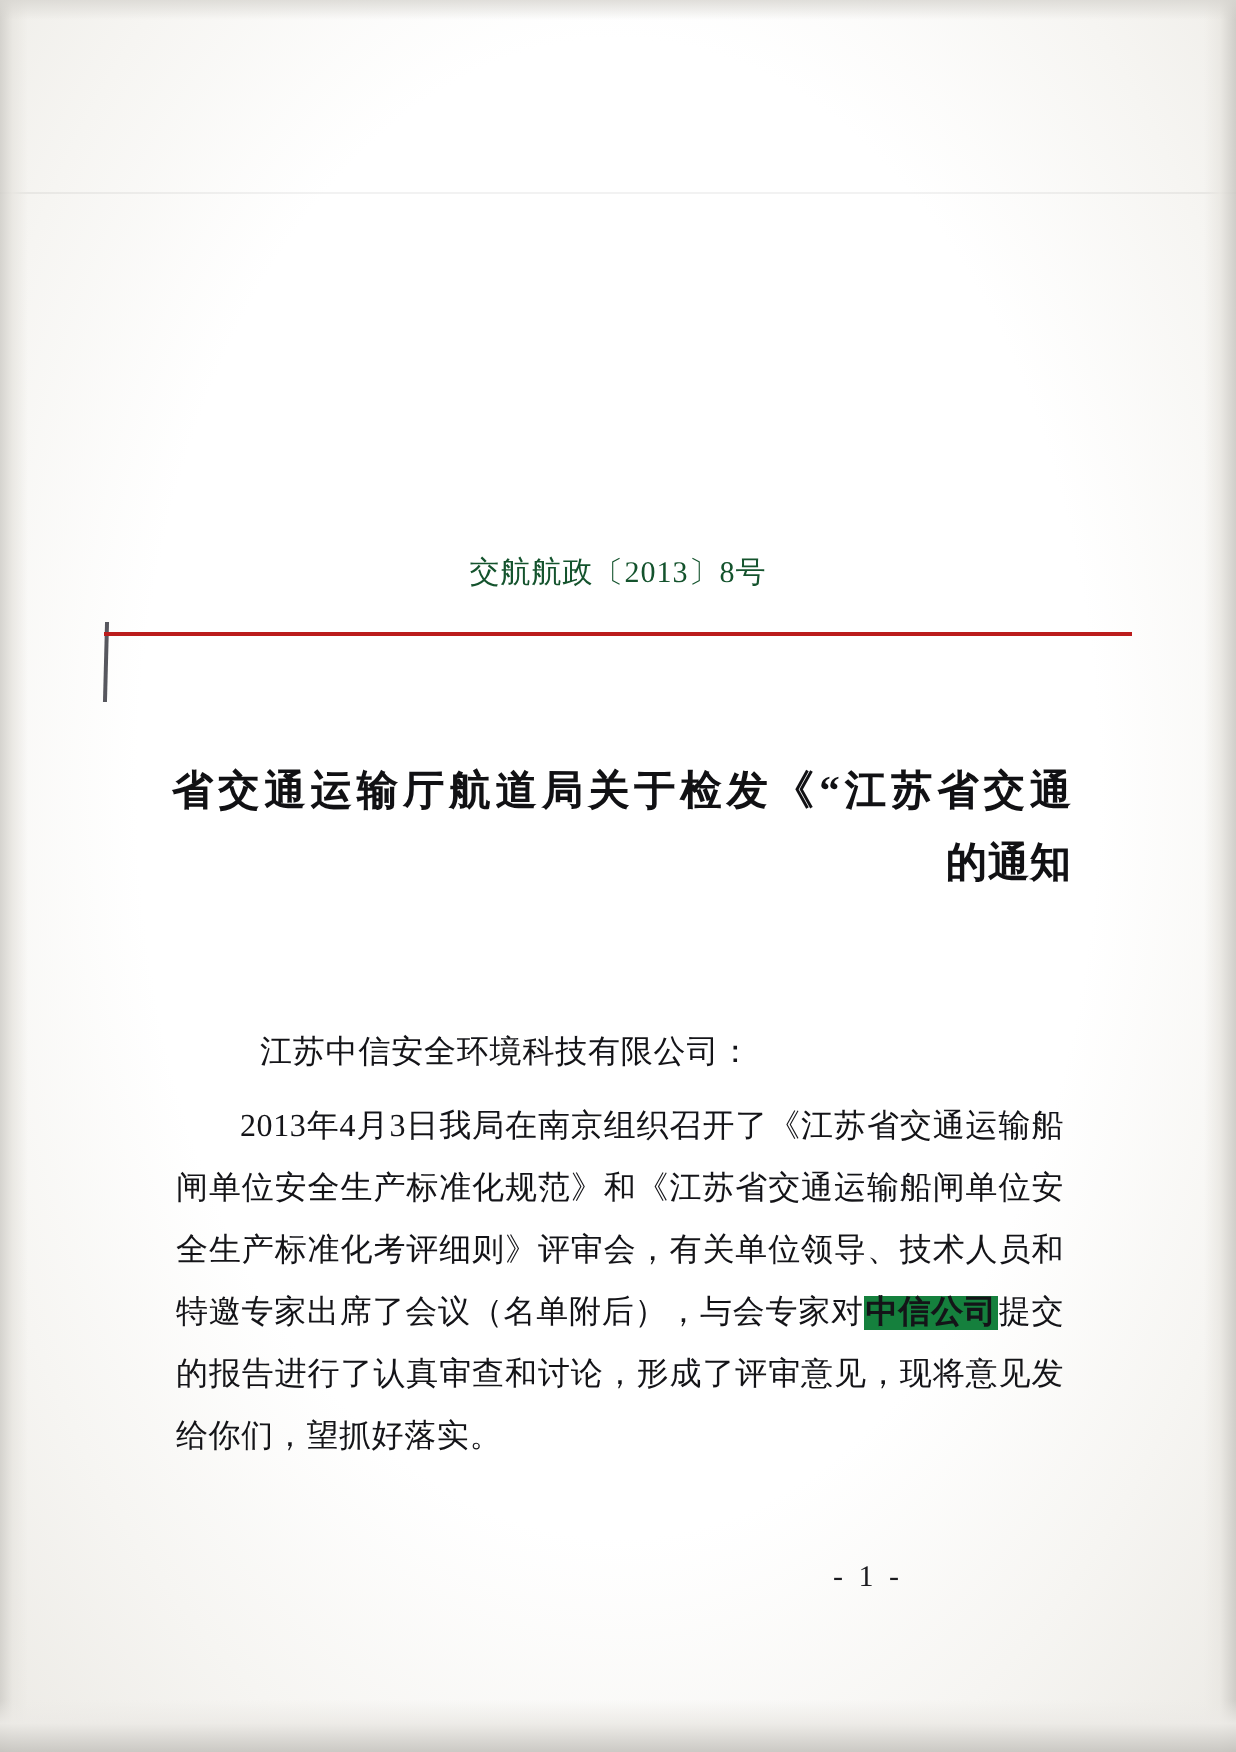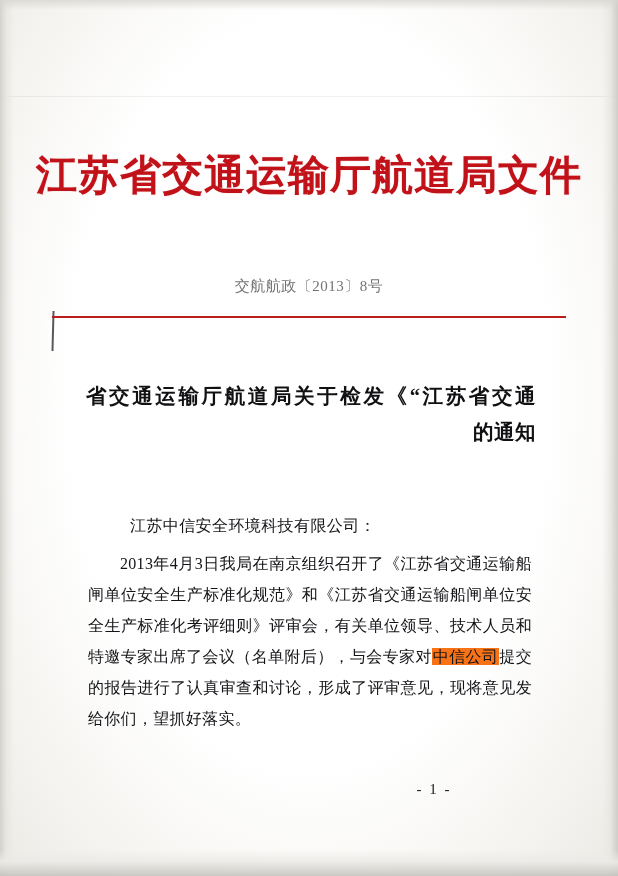--- a/index.html
+++ b/index.html
@@ -71,21 +71,21 @@
     text-shadow: 0 0 1px rgba(193,18,26,0.45);
   }
 
   .doc-number {
     position: absolute;
     top: 277px;
     left: 0;
     width: 618px;
     text-align: center;
     font-size: 15px;
-    color: #737373;
+    color: #14532d;
     letter-spacing: 0.5px;
   }
 
   .red-rule {
     position: absolute;
     left: 52px;
     top: 316px;
     width: 514px;
     height: 2px;
     background: #bb1c1c;
@@ -134,23 +134,24 @@
     left: 88px;
     width: 444px;
     font-size: 16px;
     line-height: 31px;
     color: #141418;
     text-align: justify;
     text-indent: 2em;
     letter-spacing: .3px;
   }
   .hl {
-    background: #f97316;
+    background: #15803d;
     padding: 0 1px;
     box-decoration-break: clone;
+    font-weight: bold;
     -webkit-box-decoration-break: clone;
   }
 
   .page-number {
     position: absolute;
     bottom: 78px;
     left: 0;
     width: 618px;
     text-align: center;
     font-size: 15px;
@@ -168,21 +169,20 @@
 </style>
 </head>
 <body>
 
 <div class="page">
   <div class="paper"></div>
   <div class="scan-band"></div>
 
   <div class="content">
 
-    <div class="doc-title">江苏省交通运输厅航道局文件</div>
 
     <div class="doc-number">交航航政〔2013〕8号</div>
 
     <div class="pen-mark"></div>
     <div class="red-rule"></div>
 
     <div class="subject">
       <div class="l1">省交通运输厅航道局关于检发《“江苏省交通</div>
       <div class="l3">的通知</div>
     </div>

